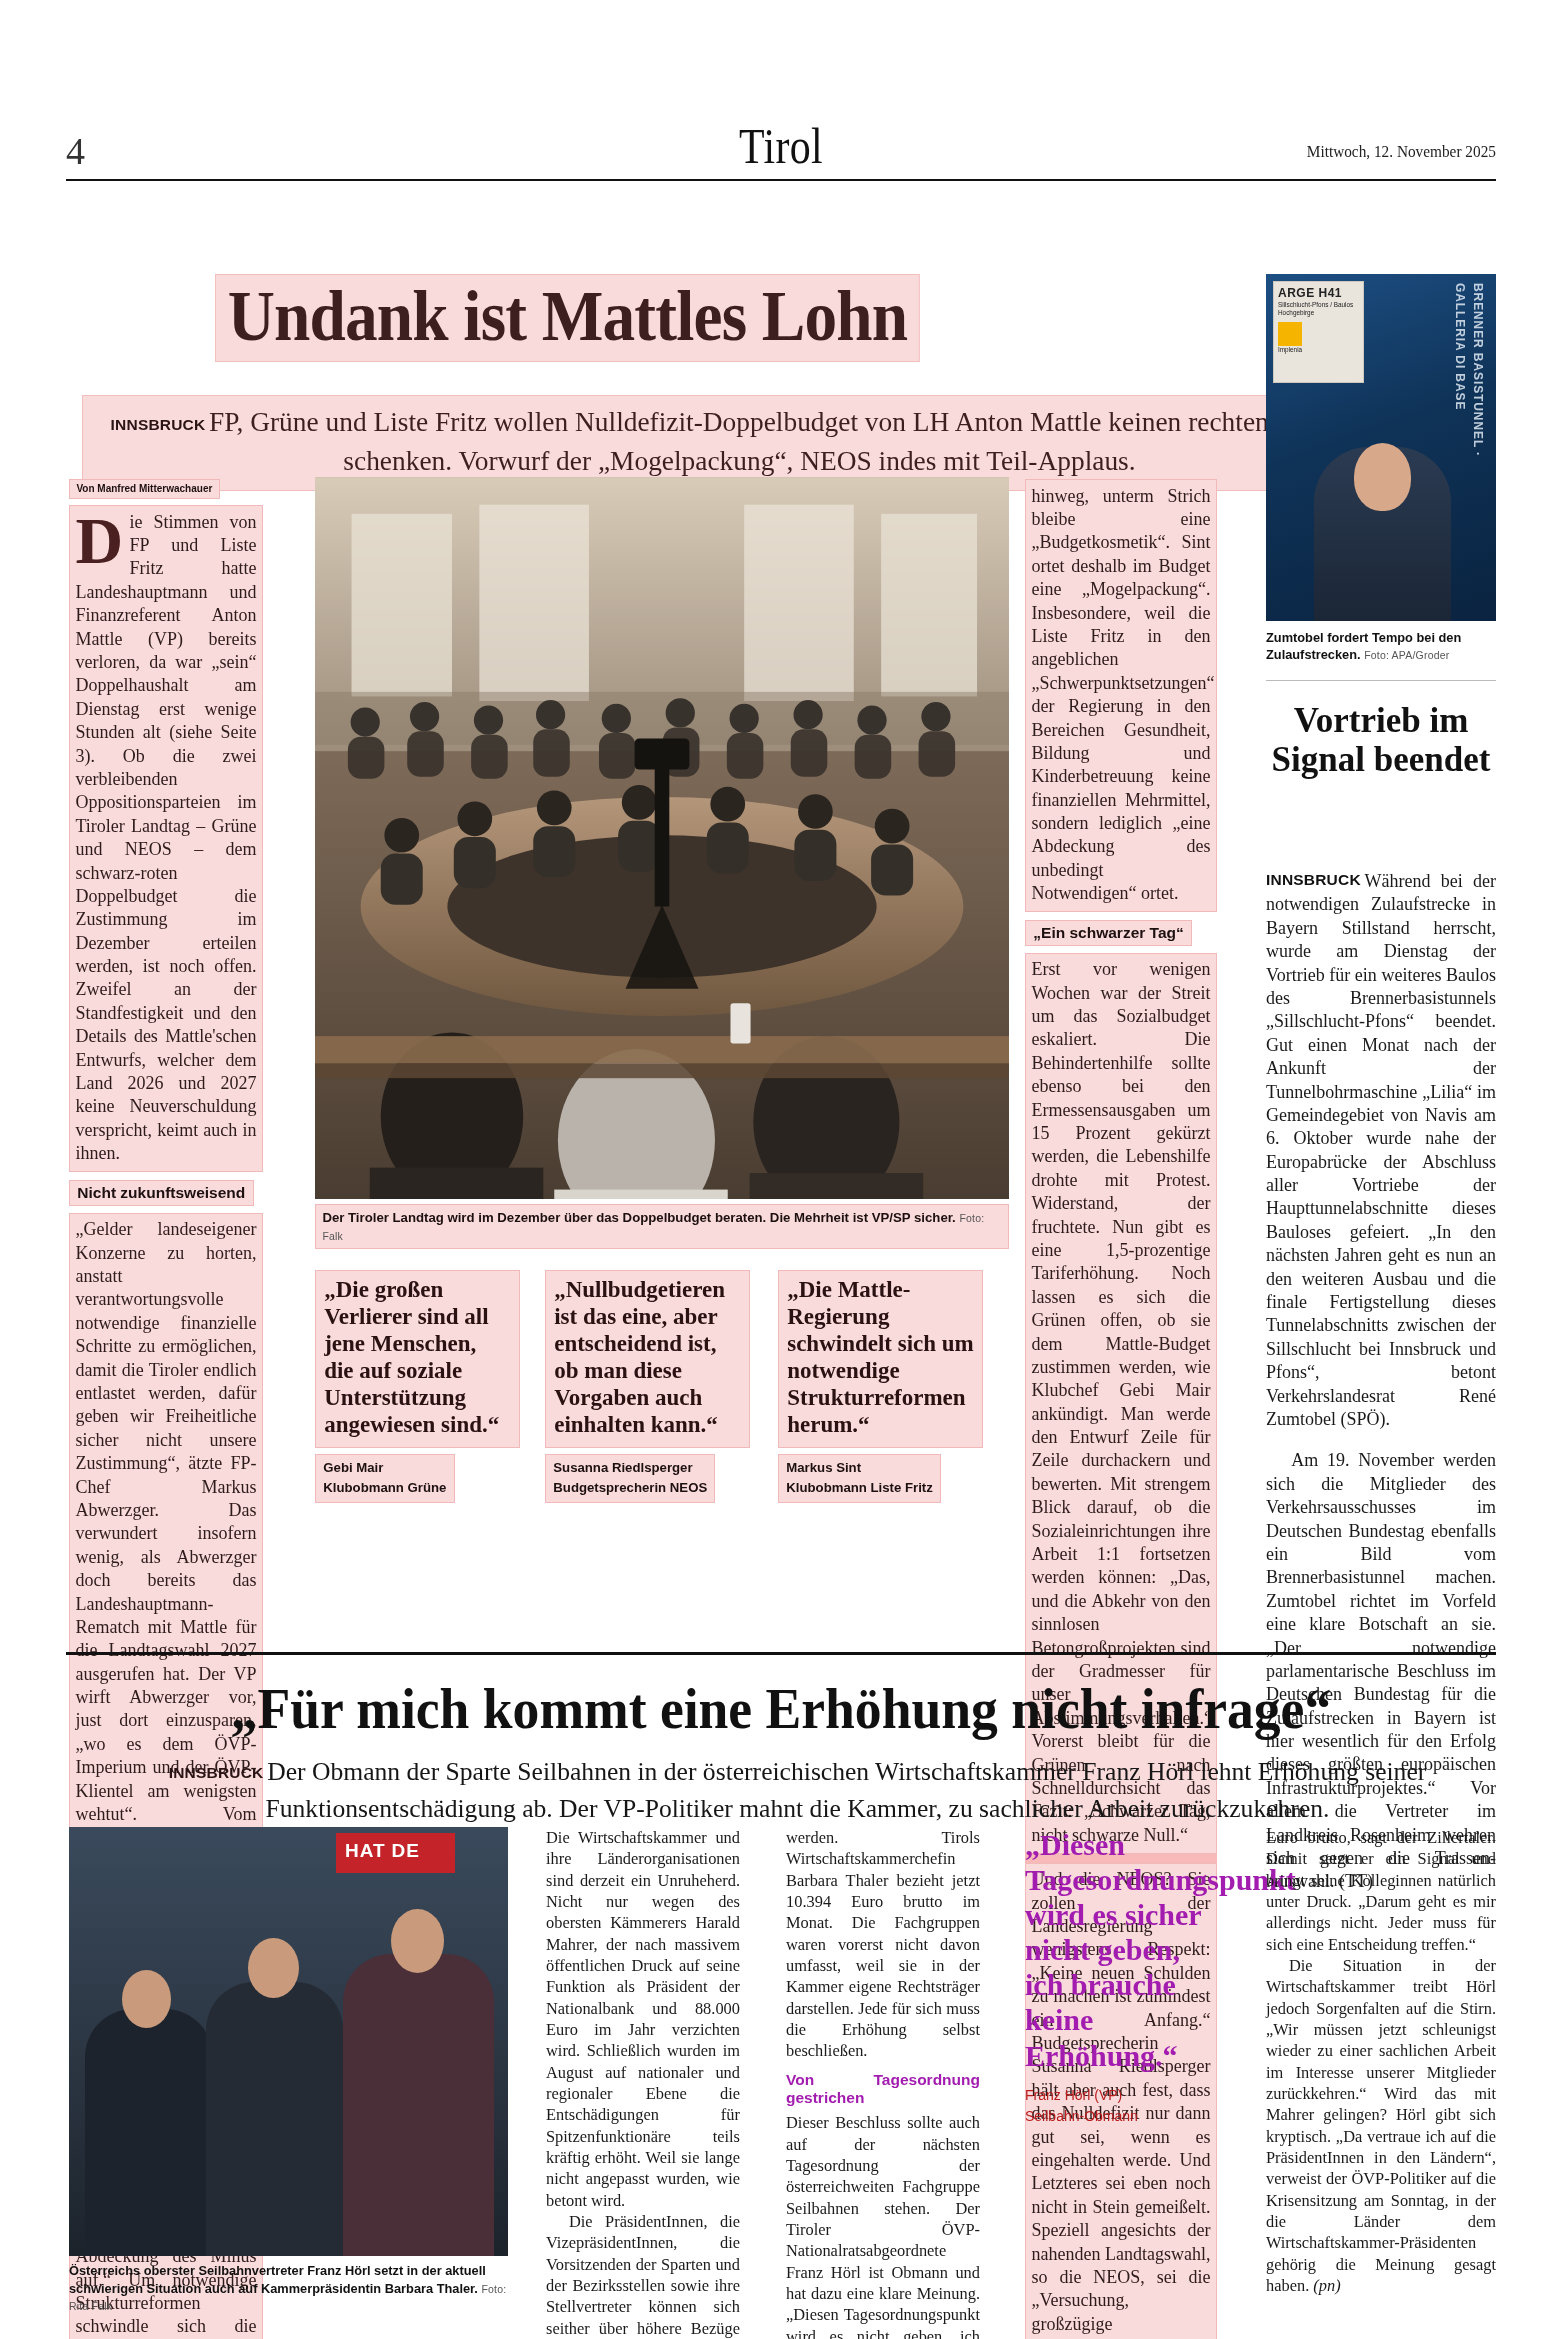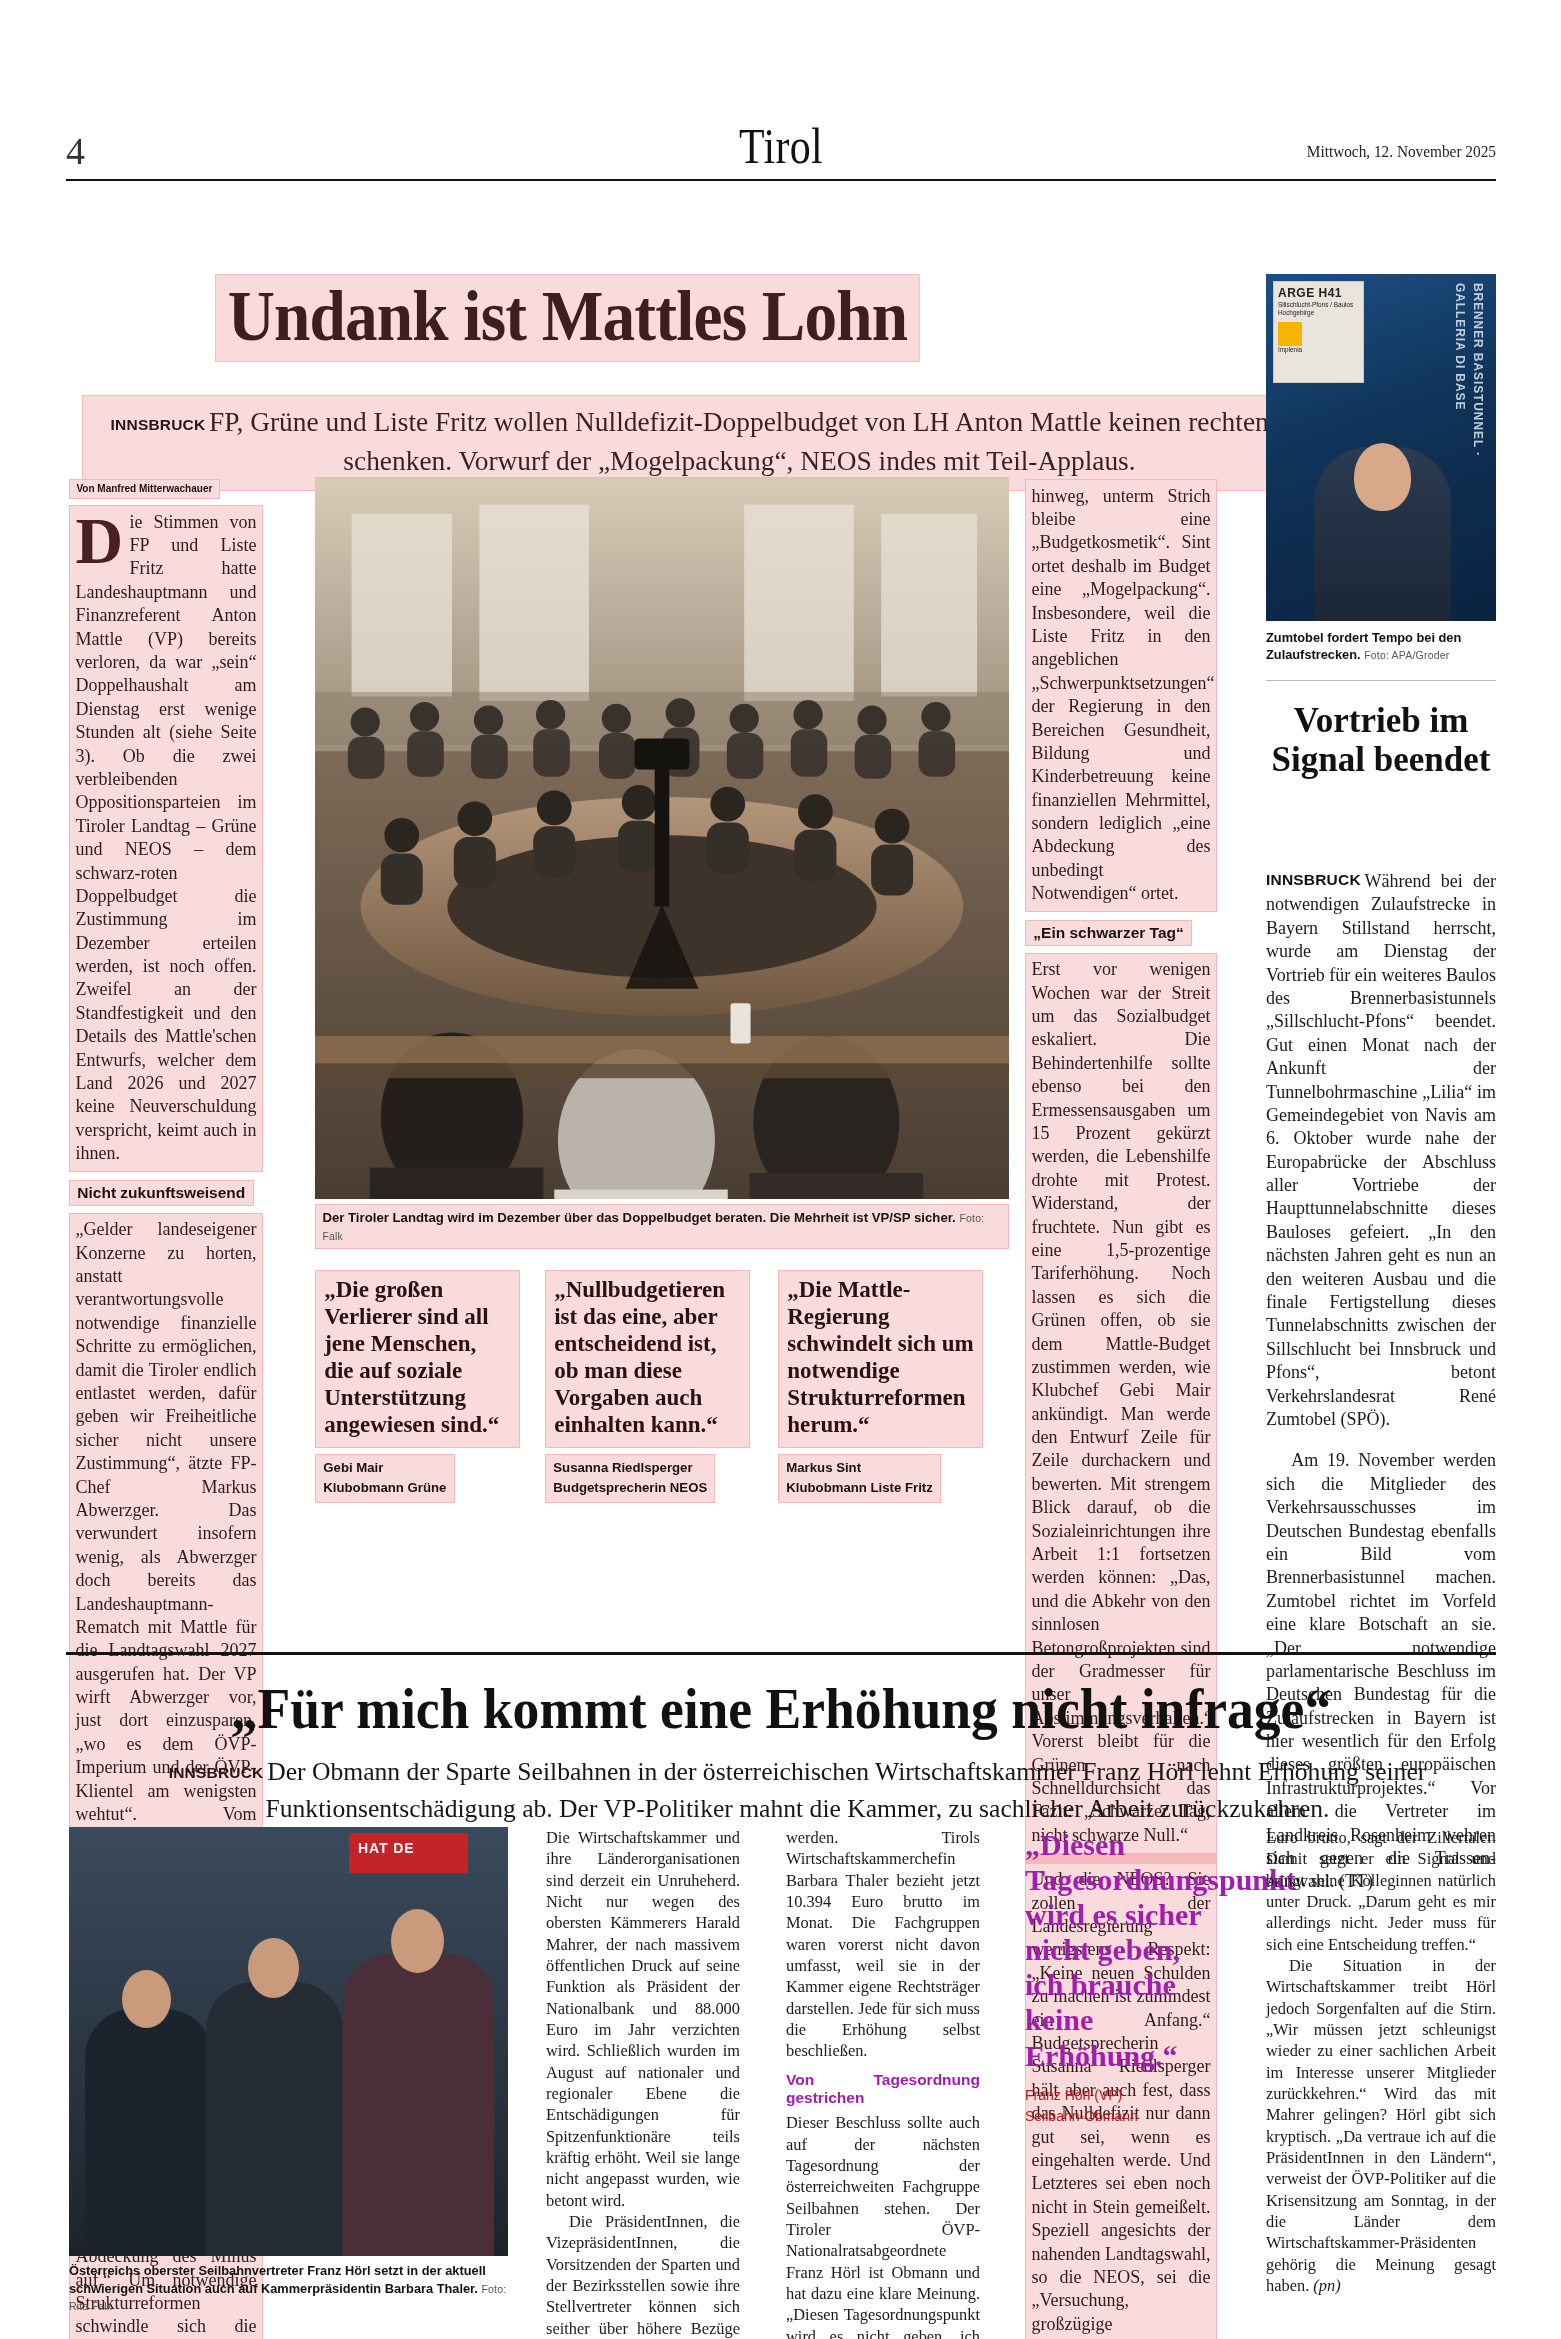--- a/index.html
+++ b/index.html
@@ -217,23 +217,23 @@
   .bc2 { left:786px;  top:1827px; width:194px; }
   .bc4 { left:1266px; top:1827px; width:230px; }
 
   .photo-bottom {
     position:absolute; left:69px; top:1827px; width:439px; height:429px;
     overflow:hidden; background:#2a2a2a;
   }
   .photo-bottom .bg { position:absolute; inset:0;
     background:linear-gradient(180deg,#3a4a5c 0%,#2b3542 55%,#1c232b 100%); }
   .photo-bottom .redsign {
-    position:absolute; right:40px; top:5.5px; width:119px; height:40px;
+    position:absolute; right:53px; top:5.5px; width:119px; height:40px;
     background:#c4232a; color:#fff; font-family:"Liberation Sans", sans-serif;
-    font-weight:700; font-size:14px; letter-spacing:0.9px; padding:7.3px 0 0 9.1px;
+    font-weight:700; font-size:19px; letter-spacing:0.9px; padding:7.3px 0 0 9.1px;
   }
   .photo-bottom .p1, .photo-bottom .p2, .photo-bottom .p3 {
     position:absolute; bottom:0; background:#1d232c; border-radius:48px 48px 0 0;
   }
   .photo-bottom .p1 { left:16.4px;  width:128px; height:247px; }
   .photo-bottom .p2 { left:137px; width:137px; height:274px; background:#242b34; }
   .photo-bottom .p3 { left:274px; width:151px; height:302px; background:#4a2f38; }
   .photo-bottom .h1, .photo-bottom .h2, .photo-bottom .h3 {
     position:absolute; background:#c99b7c; border-radius:50%;
   }

